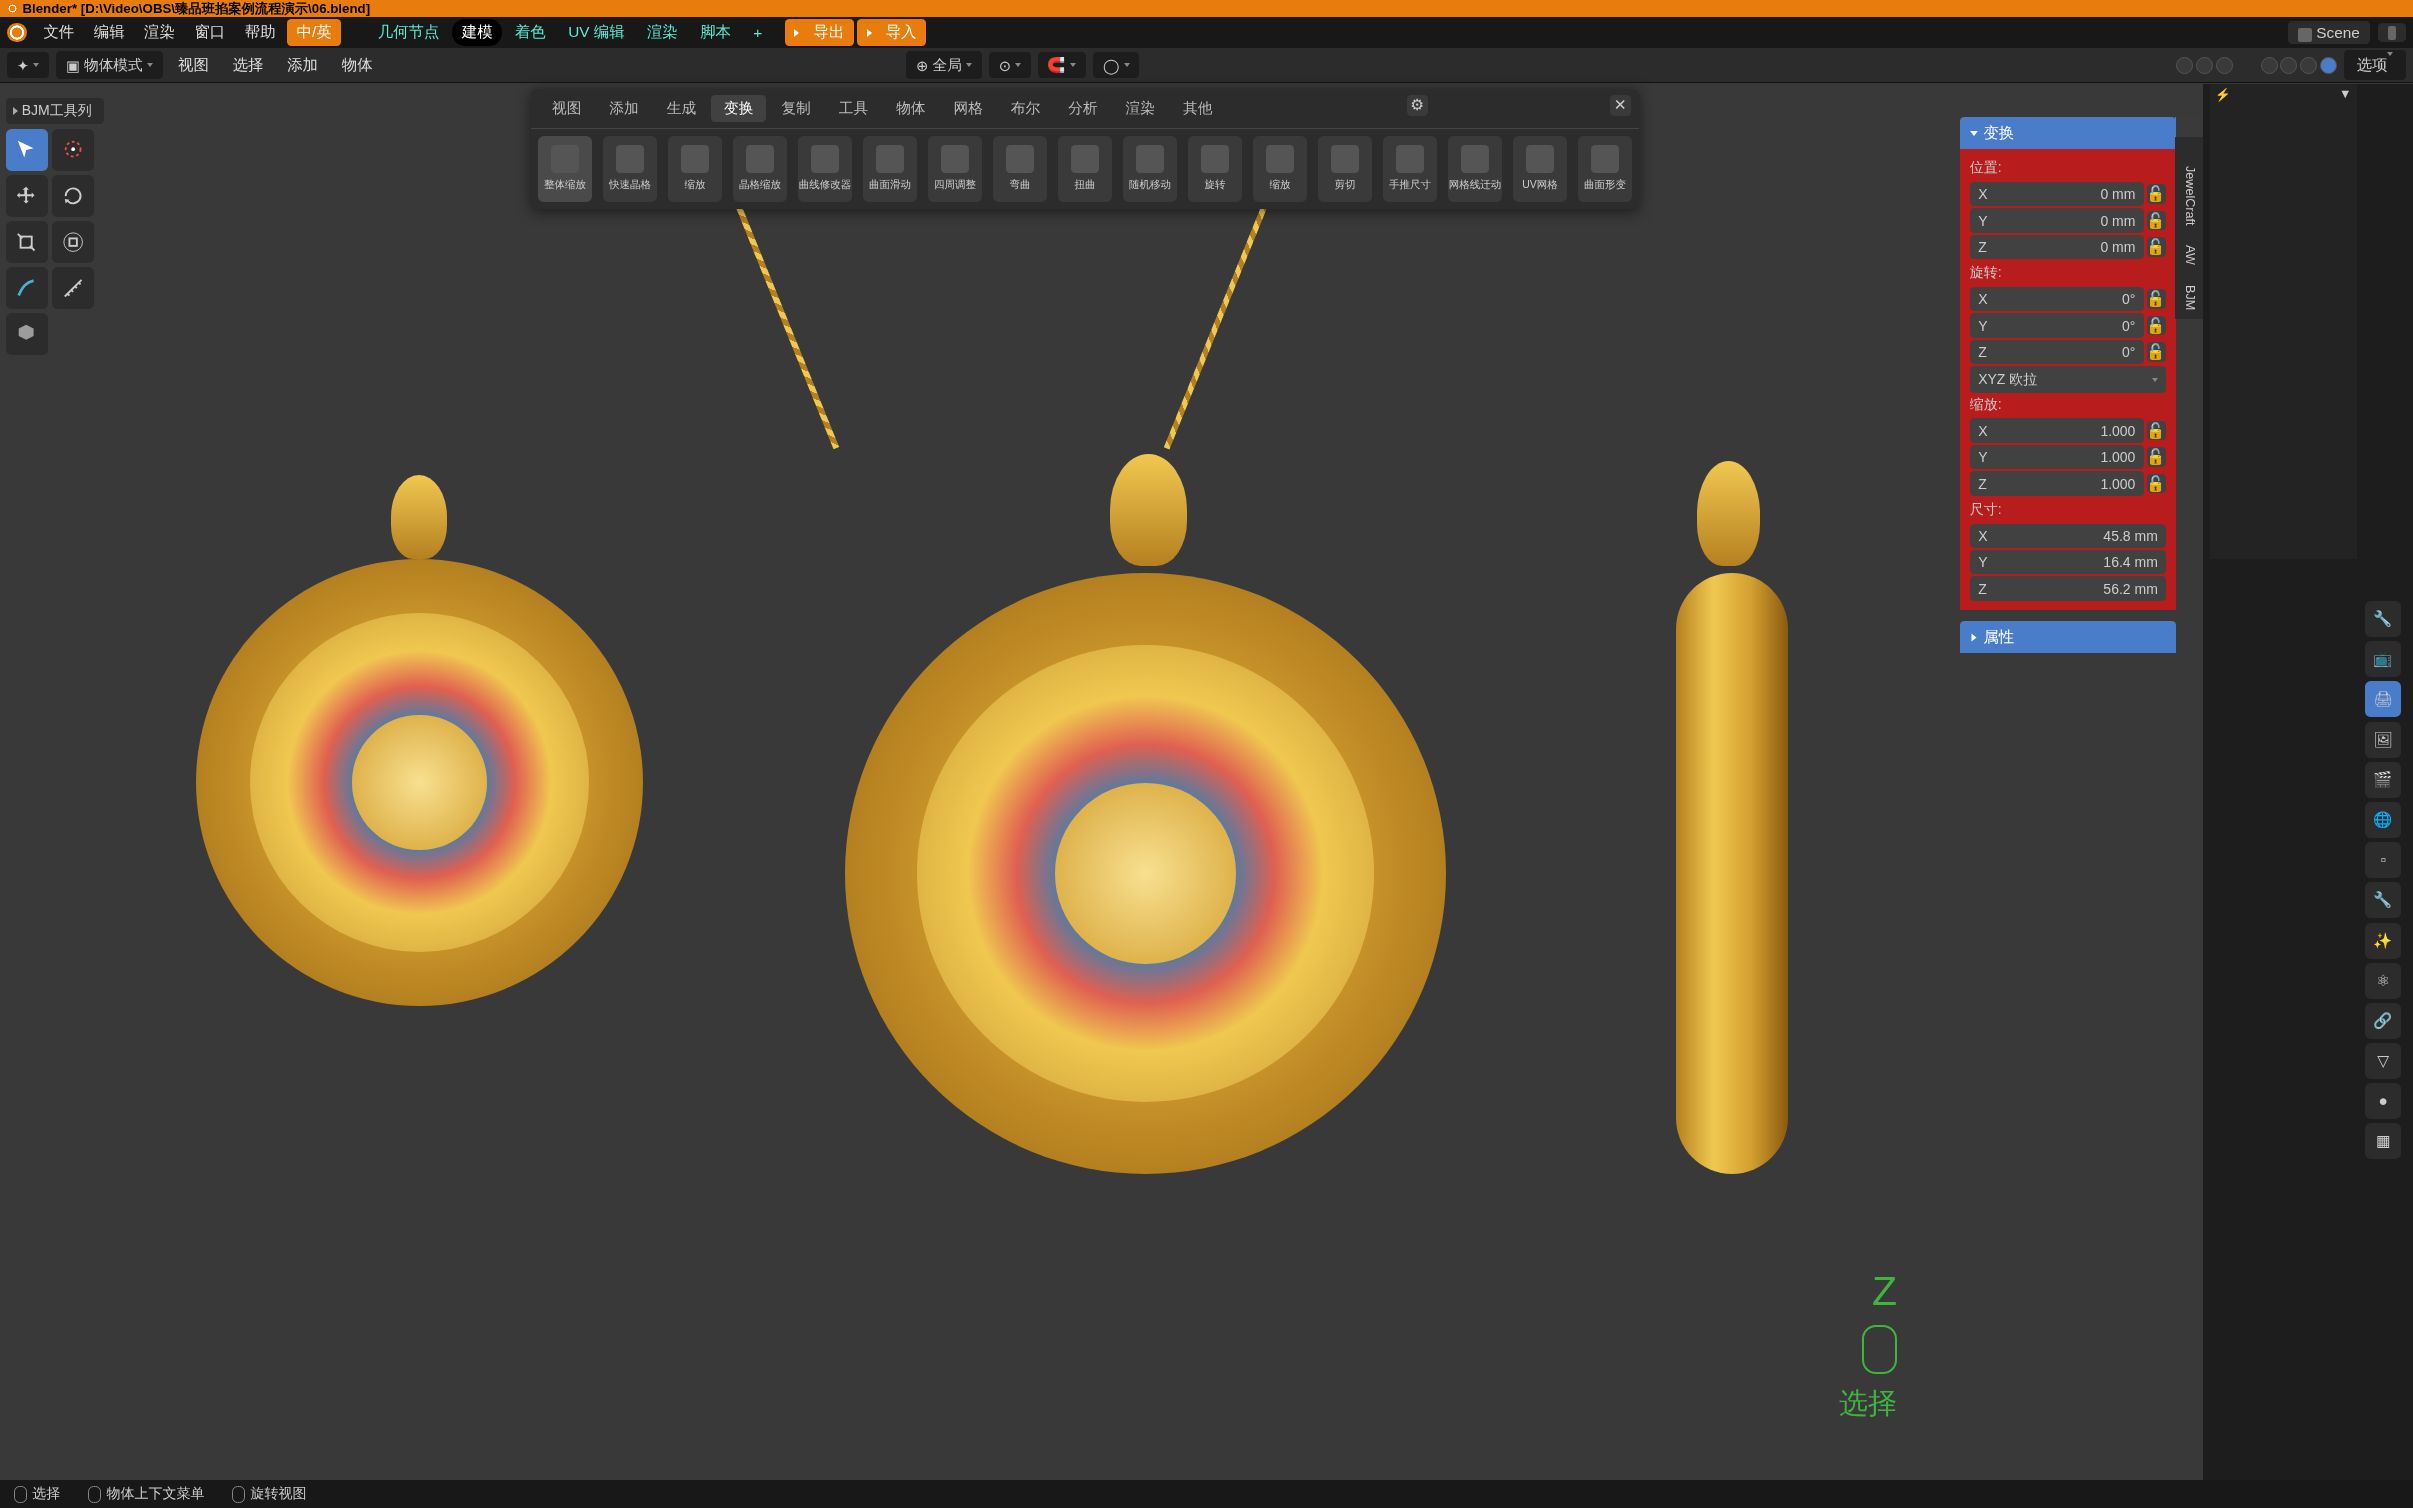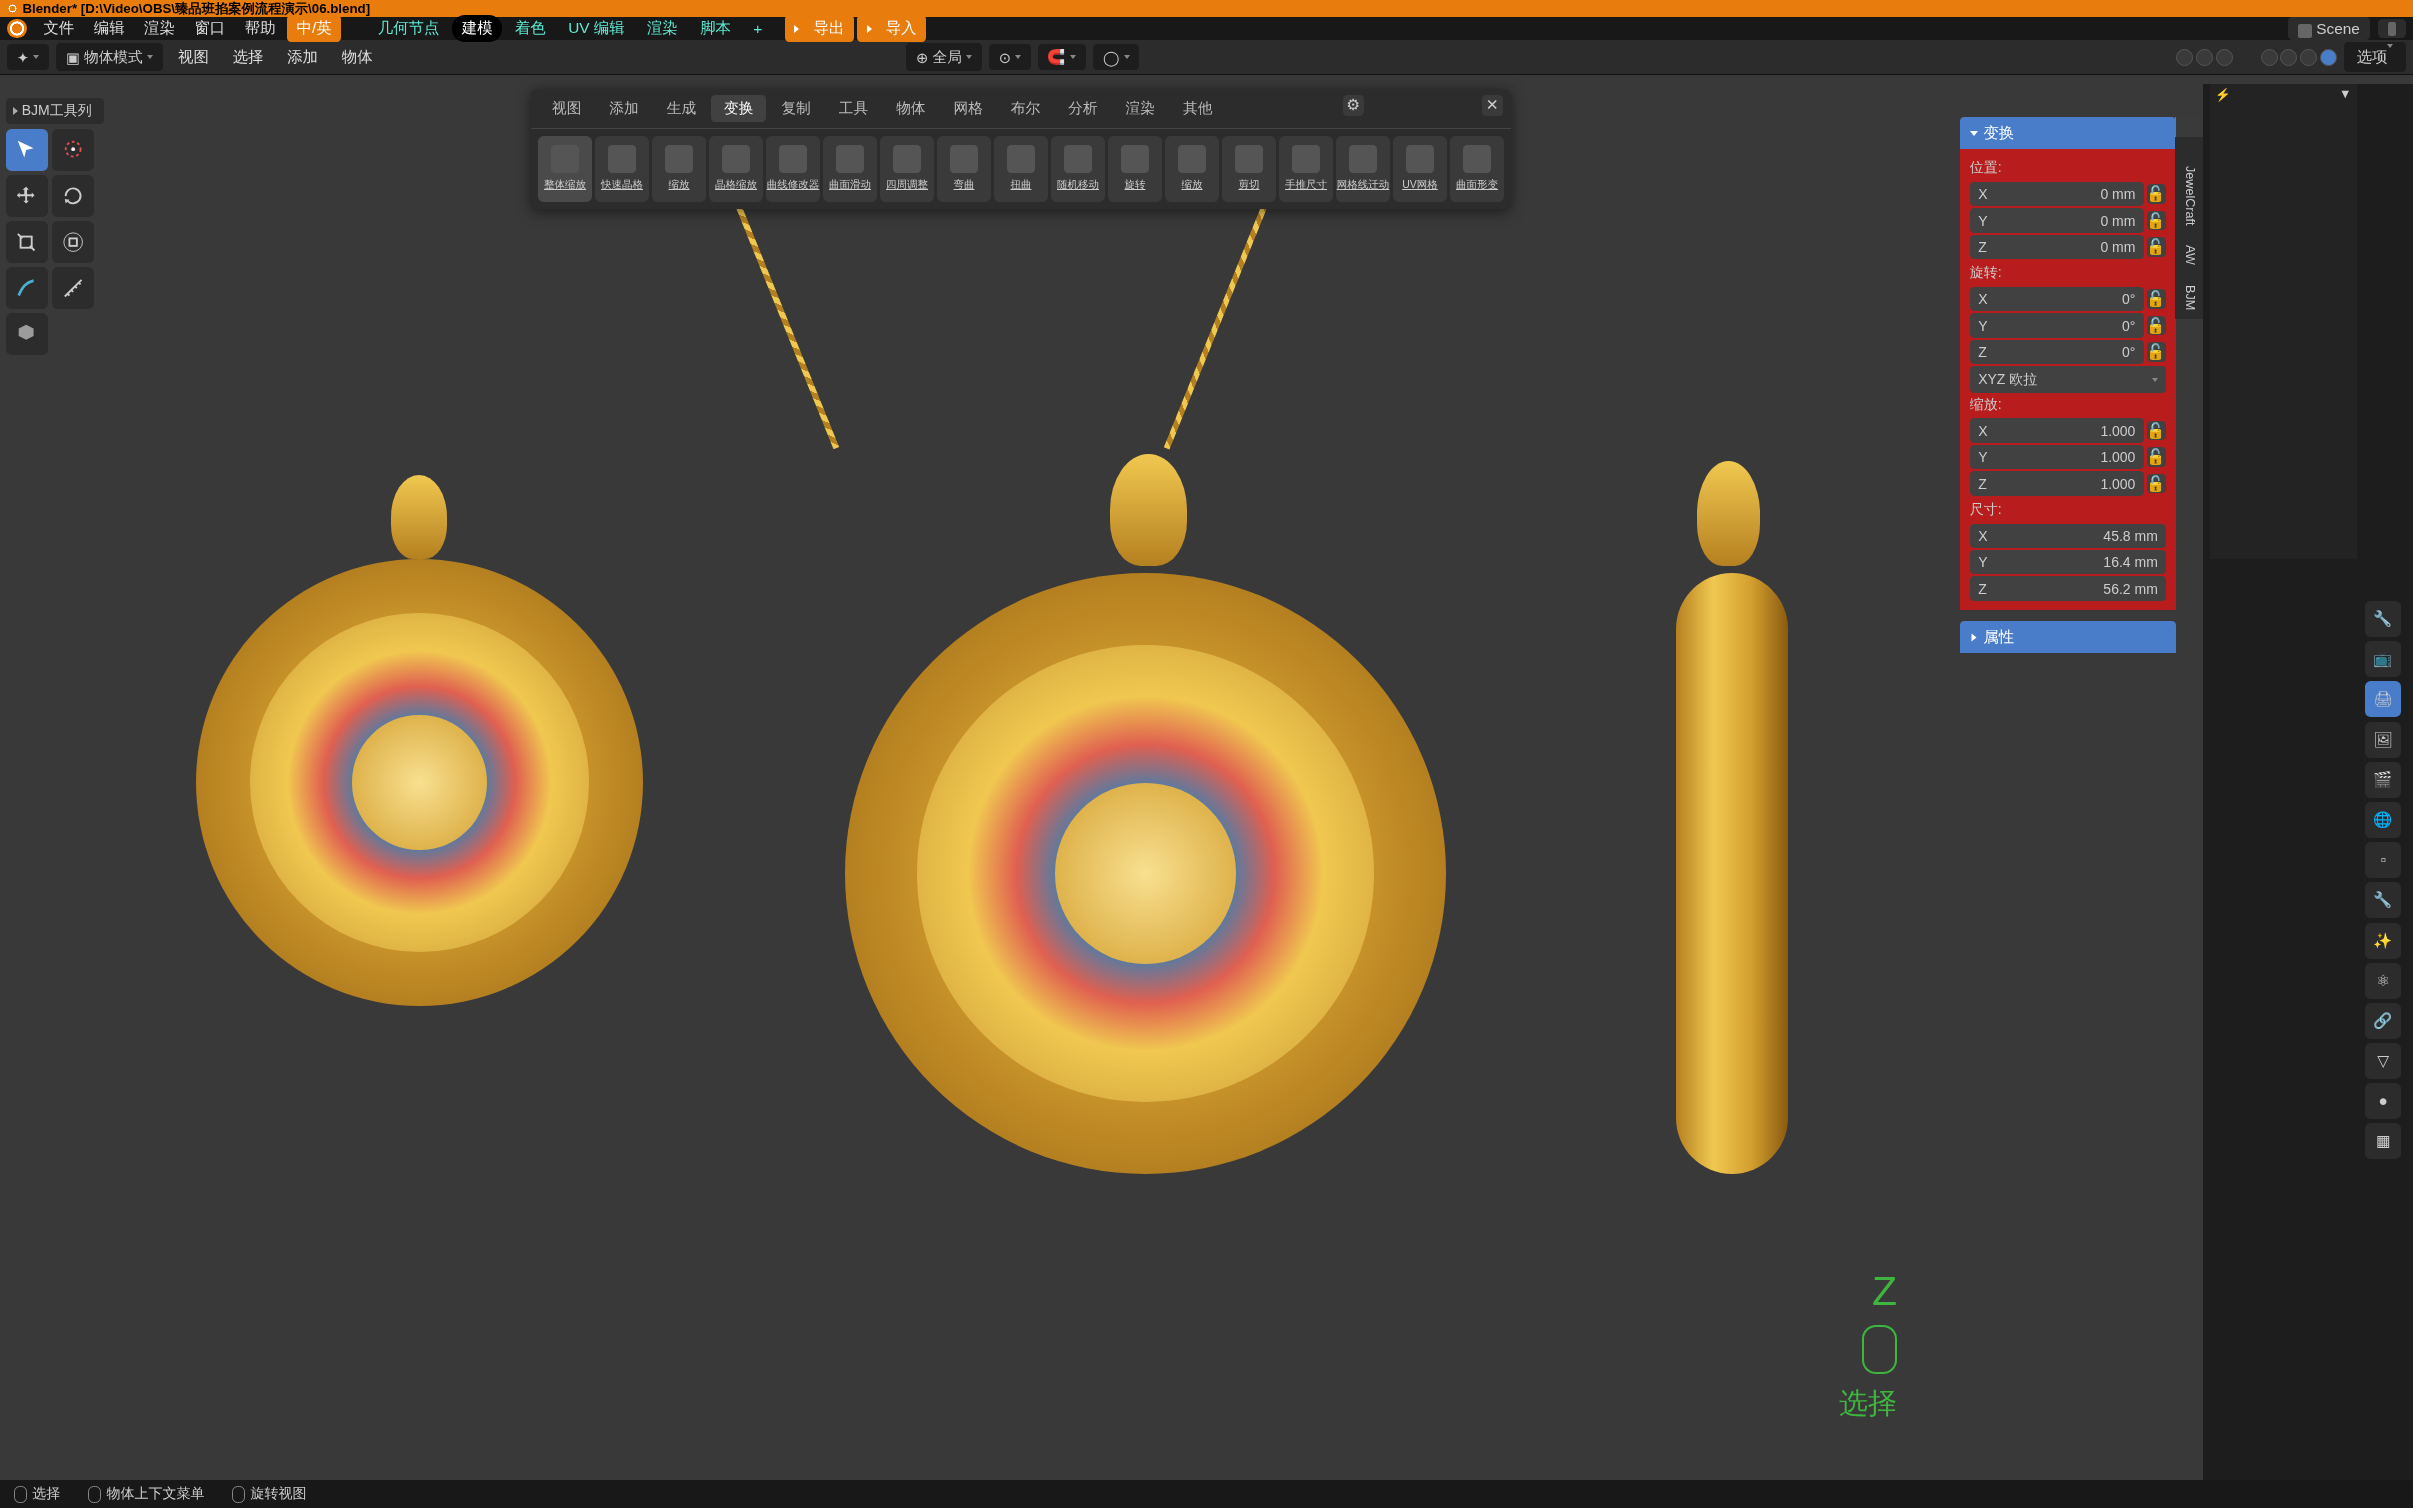--- a/index.html
+++ b/index.html
@@ -3,21 +3,21 @@
 <meta charset="utf-8">
 <style>
 * { margin: 0; padding: 0; box-sizing: border-box; font-family: sans-serif; }
 body { background: #393939; color: #ccc; width: 2413px; height: 1508px; overflow: hidden; font-size: 15.4px; position: relative; }
 
 
 .title-bar { background: #e87d0d; height: 17px; display: flex; align-items: center; padding: 0 7px; }
 .title-bar span { font-size: 13.3px; color: #000; font-weight: bold; }
 
 
-.top-menu { background: #181818; height: 23px; display: flex; align-items: center; padding: 0 7px; gap: 2.8px; }
+.top-menu { background: #181818; height: 31px; display: flex; align-items: center; padding: 0 7px; gap: 2.8px; }
 .blender-icon { width: 19.6px; height: 19.6px; background: radial-gradient(circle,#e87d0d 35%,#fff 38%,#fff 50%,#e87d0d 53%); border-radius:50%; margin-right:5.6px;}
 .menu-item { padding: 2.8px 8.4px; font-size: 15.4px; color: #ddd; cursor: pointer; }
 .menu-btn-orange { background: #e87d0d; color: #fff; padding: 2.8px 9.8px; border-radius: 4.2px; font-size: 15.4px; }
 .tab-mod { background:#000000; color:#fff; padding:2.8px 9.8px; border-radius:13px; }
 .tab-plain { padding:2.8px 9.8px; color:#5eead4; }
 .export-btn { background:#e87d0d; color:#fff; padding:2.8px 9.8px; border-radius:4.2px; display:flex; align-items:center; gap:14px;}
 .arrow{width:0;height:0;border-top:4.2px solid transparent;border-bottom:4.2px solid transparent;}
 .arrow.r{border-left:5.6px solid #fff;}
 .scene-box { margin-left: auto; display:flex; align-items:flex-end; gap:4.2px; background:#2c2c2c; padding:2.8px 9.8px; border-radius:4.2px;}
 .scene-icon{width:14px;height:14px;background:#666;border-radius:2.1px;}
@@ -41,21 +41,21 @@
 .tool-btn{width:42px;height:42px;background:#2c2c2c;border-radius:5.6px;display:flex;align-items:center;justify-content:center;}
 .tool-btn.active{background:#4a7dc9;}
 .tool-btn svg{width:22.3px;height:22.3px;}
 
 
 .float-panel { position:absolute; top:89px; left:531px; background:#2c2c2c; border-radius:7px; padding:0; box-shadow:0 2.8px 14px rgba(0,0,0,0.5); }
 .fp-head{display:flex;gap:2.8px;padding:5.6px 8.4px;border-bottom:0.7px solid #444;}
 .fp-tab{padding:4.2px 12.6px;font-size:14.7px;color:#bbb;border-radius:4.2px;}
 .fp-tab.active{background:#414141;color:#fff;}
 .fp-close{margin-left:auto;width:21px;height:21px;background:#3a3a3a;border-radius:4.2px;display:flex;align-items:center;justify-content:center;}
-.fp-tools{display:flex;gap:3px;padding:7px;text-decoration:underline;}
+.fp-tools{display:flex;gap:11px;padding:7px;}
 .fp-tool{width:54px;height:66px;background:#3a3a3a;border-radius:5.6px;display:flex;flex-direction:column;align-items:center;justify-content:center;gap:4.2px;}
 .fp-tool.sel{background:#4a4a4a;}
 .fp-tool .ic{width:28px;height:28px;background:#555;border-radius:4.2px;}
 .fp-tool .lbl{font-size:10.5px;color:#ccc;text-align:center;}
 
 
 .viewport{position:absolute;top:84px;left:0;right:237px;bottom:28px;background:#393939;}
 .pendant{position:absolute;background:radial-gradient(circle,#f0c850 0%,#d4a030 40%,#b58020 70%,#8a5a10 100%);border-radius:50%;}
 .pendant::before{content:'';position:absolute;inset:12%;border-radius:50%;background:radial-gradient(circle,#f5d060 0%,#4080b0 25%,#e06050 40%,#f0c850 55%,#c09030 100%);}
 .pendant::after{content:'';position:absolute;inset:35%;border-radius:50%;background:radial-gradient(circle,#f8e090 0%,#d4a030 100%);}

